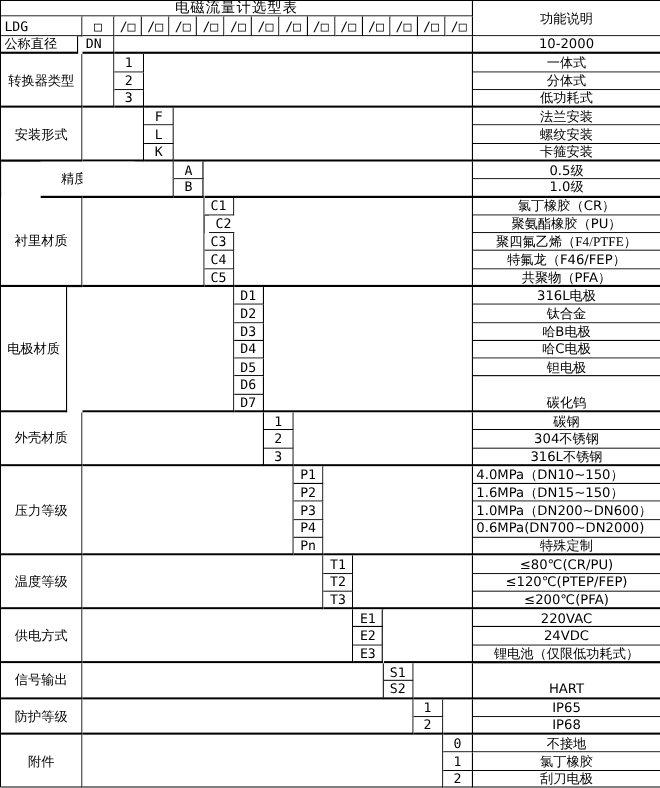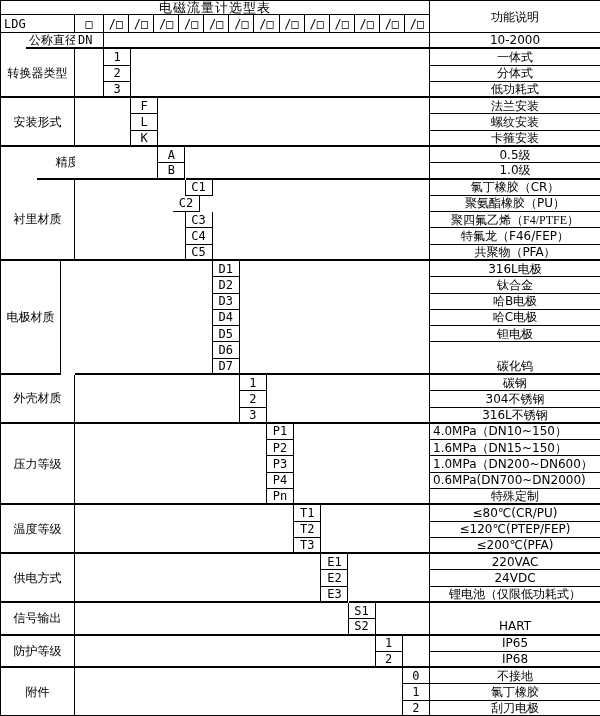--- a/index.html
+++ b/index.html
@@ -46,21 +46,21 @@
     <div class="c code" style="left: 178.231px; top: 14px; width: 25.0769px; height: 18px;">/□</div>
     <div class="c code" style="left: 203.308px; top: 14px; width: 25.0769px; height: 18px;">/□</div>
     <div class="c code" style="left: 228.385px; top: 14px; width: 25.0769px; height: 18px;">/□</div>
     <div class="c code" style="left: 253.462px; top: 14px; width: 25.0769px; height: 18px;">/□</div>
     <div class="c code" style="left: 278.538px; top: 14px; width: 25.0769px; height: 18px;">/□</div>
     <div class="c code" style="left: 303.615px; top: 14px; width: 25.0769px; height: 18px;">/□</div>
     <div class="c code" style="left: 328.692px; top: 14px; width: 25.0769px; height: 18px;">/□</div>
     <div class="c code" style="left: 353.769px; top: 14px; width: 25.0769px; height: 18px;">/□</div>
     <div class="c code" style="left: 378.846px; top: 14px; width: 25.0769px; height: 18px;">/□</div>
     <div class="c code" style="left: 403.923px; top: 14px; width: 25.0769px; height: 18px;">/□</div>
-    <div class="c left thick" style="left: 0px; top: 32px; width: 70px; height: 16.2857px; margin-left: 25px;">公称直径</div>
+    <div class="c left thick" style="left: 0px; top: 32px; width: 70px; height: 16.2857px;">公称直径</div>
     <div class="c left code thick" style="left: 74px; top: 32px; width: 29px; height: 16.2857px;">DN</div>
     <div class="c thick" style="left: 103px; top: 32px; width: 326px; height: 16.2857px;"></div>
     <div class="c thick" style="left: 429px; top: 32px; width: 171px; height: 16.2857px;">10-2000</div>
     <div class="c thick" style="left: 0px; top: 48.2857px; width: 74px; height: 48.8571px;">转换器类型</div>
     <div class="c thick" style="left: 74px; top: 48.2857px; width: 29px; height: 48.8571px;"></div>
     <div class="c code" style="left: 103px; top: 48.2857px; width: 27.1667px; height: 16.2857px;">1</div>
     <div class="c" style="left: 429px; top: 48.2857px; width: 171px; height: 16.2857px;">一体式</div>
     <div class="c code" style="left: 103px; top: 64.5714px; width: 27.1667px; height: 16.2857px;">2</div>
     <div class="c" style="left: 429px; top: 64.5714px; width: 171px; height: 16.2857px;">分体式</div>
     <div class="c code thick" style="left: 103px; top: 80.8571px; width: 27.1667px; height: 16.2857px;">3</div>
@@ -79,21 +79,21 @@
     <div class="c thick" style="left: 74px; top: 146px; width: 83.3333px; height: 32.5714px;"></div>
     <div class="c code" style="left: 157.333px; top: 146px; width: 27.1667px; height: 16.2857px;">A</div>
     <div class="c" style="left: 429px; top: 146px; width: 171px; height: 16.2857px;">0.5级</div>
     <div class="c code thick" style="left: 157.333px; top: 162.286px; width: 27.1667px; height: 16.2857px;">B</div>
     <div class="c thick" style="left: 429px; top: 162.286px; width: 171px; height: 16.2857px;">1.0级</div>
     <div class="c thick" style="left: 184.5px; top: 146px; width: 244.5px; height: 32.5714px;"></div>
     <div class="c thick" style="left: 0px; top: 178.571px; width: 74px; height: 81.4286px;">衬里材质</div>
     <div class="c thick" style="left: 74px; top: 178.571px; width: 110.5px; height: 81.4286px;"></div>
     <div class="c code" style="left: 184.5px; top: 178.571px; width: 27.1667px; height: 16.2857px;">C1</div>
     <div class="c" style="left: 429px; top: 178.571px; width: 171px; height: 16.2857px;">氯丁橡胶（CR）</div>
-    <div class="c code" style="left: 172px; top: 194.857px; width: 27.1667px; height: 16.2857px;">C2</div>
+    <div class="c code" style="left: 189px; top: 194.857px; width: 27.1667px; height: 16.2857px;">C2</div>
     <div class="c" style="left: 429px; top: 194.857px; width: 171px; height: 16.2857px;">聚氨酯橡胶（PU）</div>
     <div class="c code" style="left: 184.5px; top: 211.143px; width: 27.1667px; height: 16.2857px;">C3</div>
     <div class="c" style="left: 429px; top: 211.143px; width: 171px; height: 16.2857px; font-family: Liberation Serif, serif;">聚四氟乙烯（F4/PTFE）</div>
     <div class="c code" style="left: 184.5px; top: 227.429px; width: 27.1667px; height: 16.2857px;">C4</div>
     <div class="c" style="left: 429px; top: 227.429px; width: 171px; height: 16.2857px;">特氟龙（F46/FEP）</div>
     <div class="c code thick" style="left: 184.5px; top: 243.714px; width: 27.1667px; height: 16.2857px;">C5</div>
     <div class="c thick" style="left: 429px; top: 243.714px; width: 171px; height: 16.2857px;">共聚物（PFA）</div>
     <div class="c thick" style="left: 211.667px; top: 178.571px; width: 217.333px; height: 81.4286px;"></div>
     <div class="c thick" style="left: 0px; top: 260px; width: 60px; height: 114px;">电极材质</div>
     <div class="c thick" style="left: 74px; top: 260px; width: 137.667px; height: 114px;"></div>

